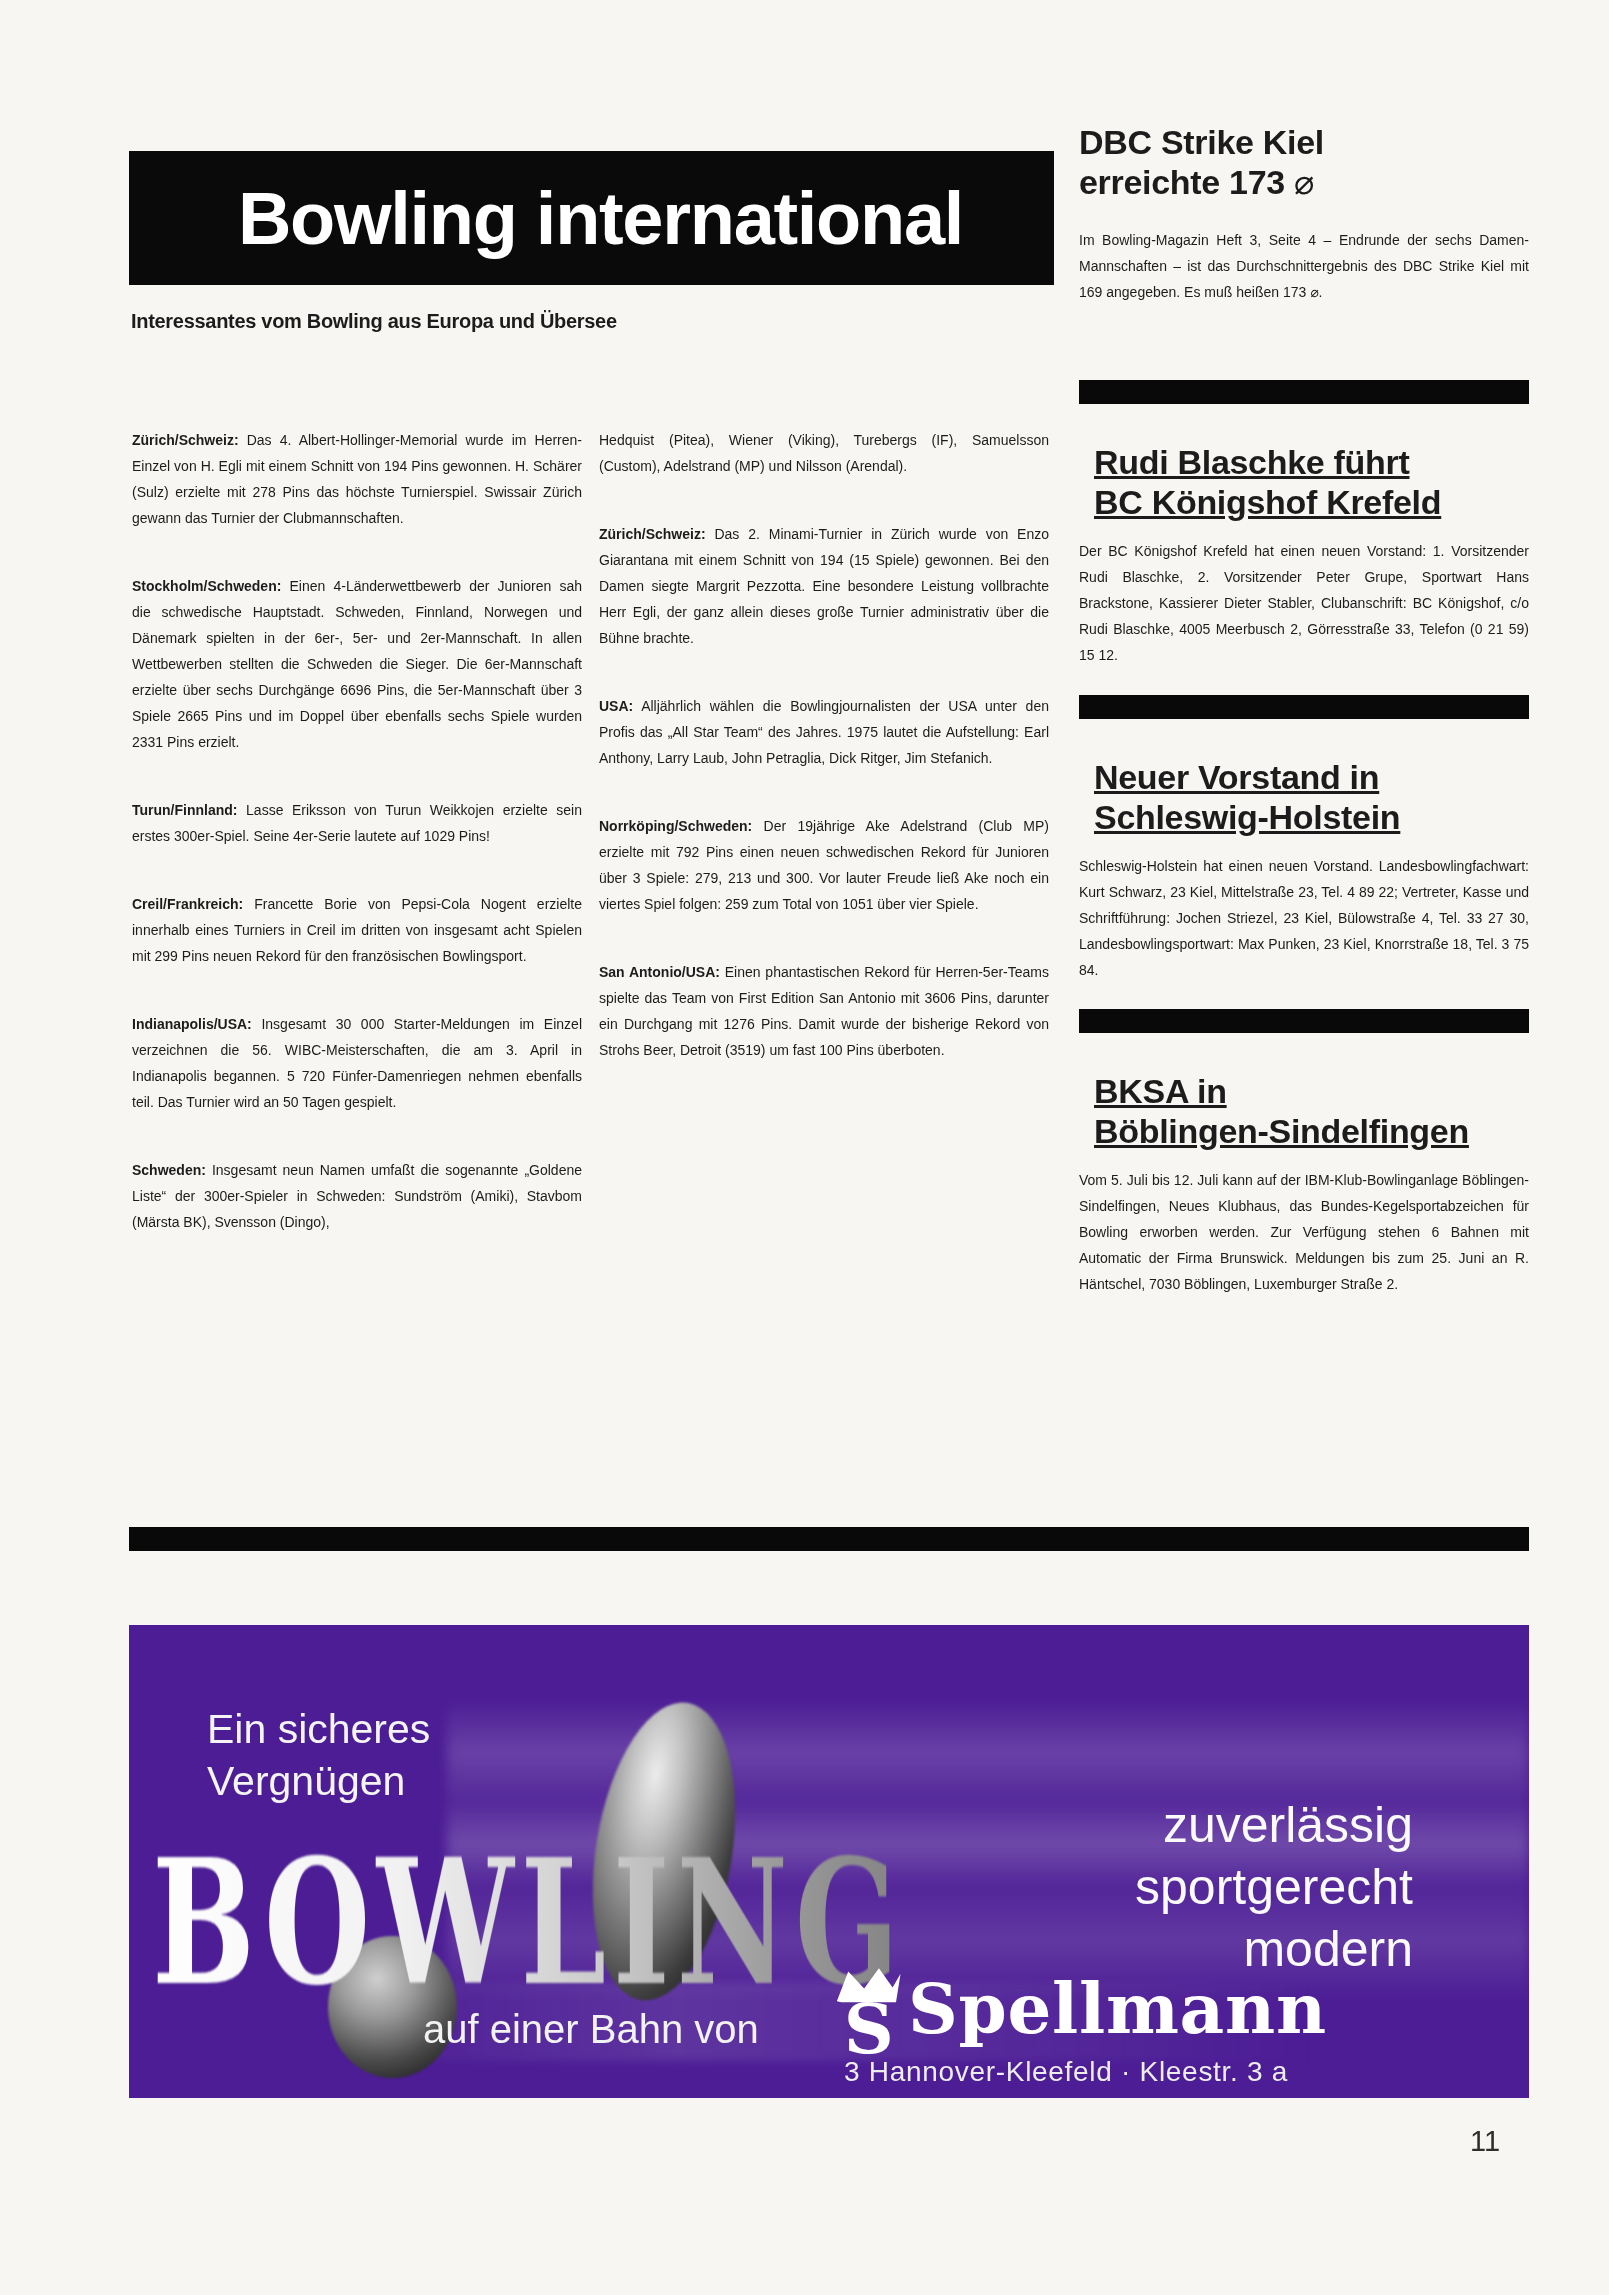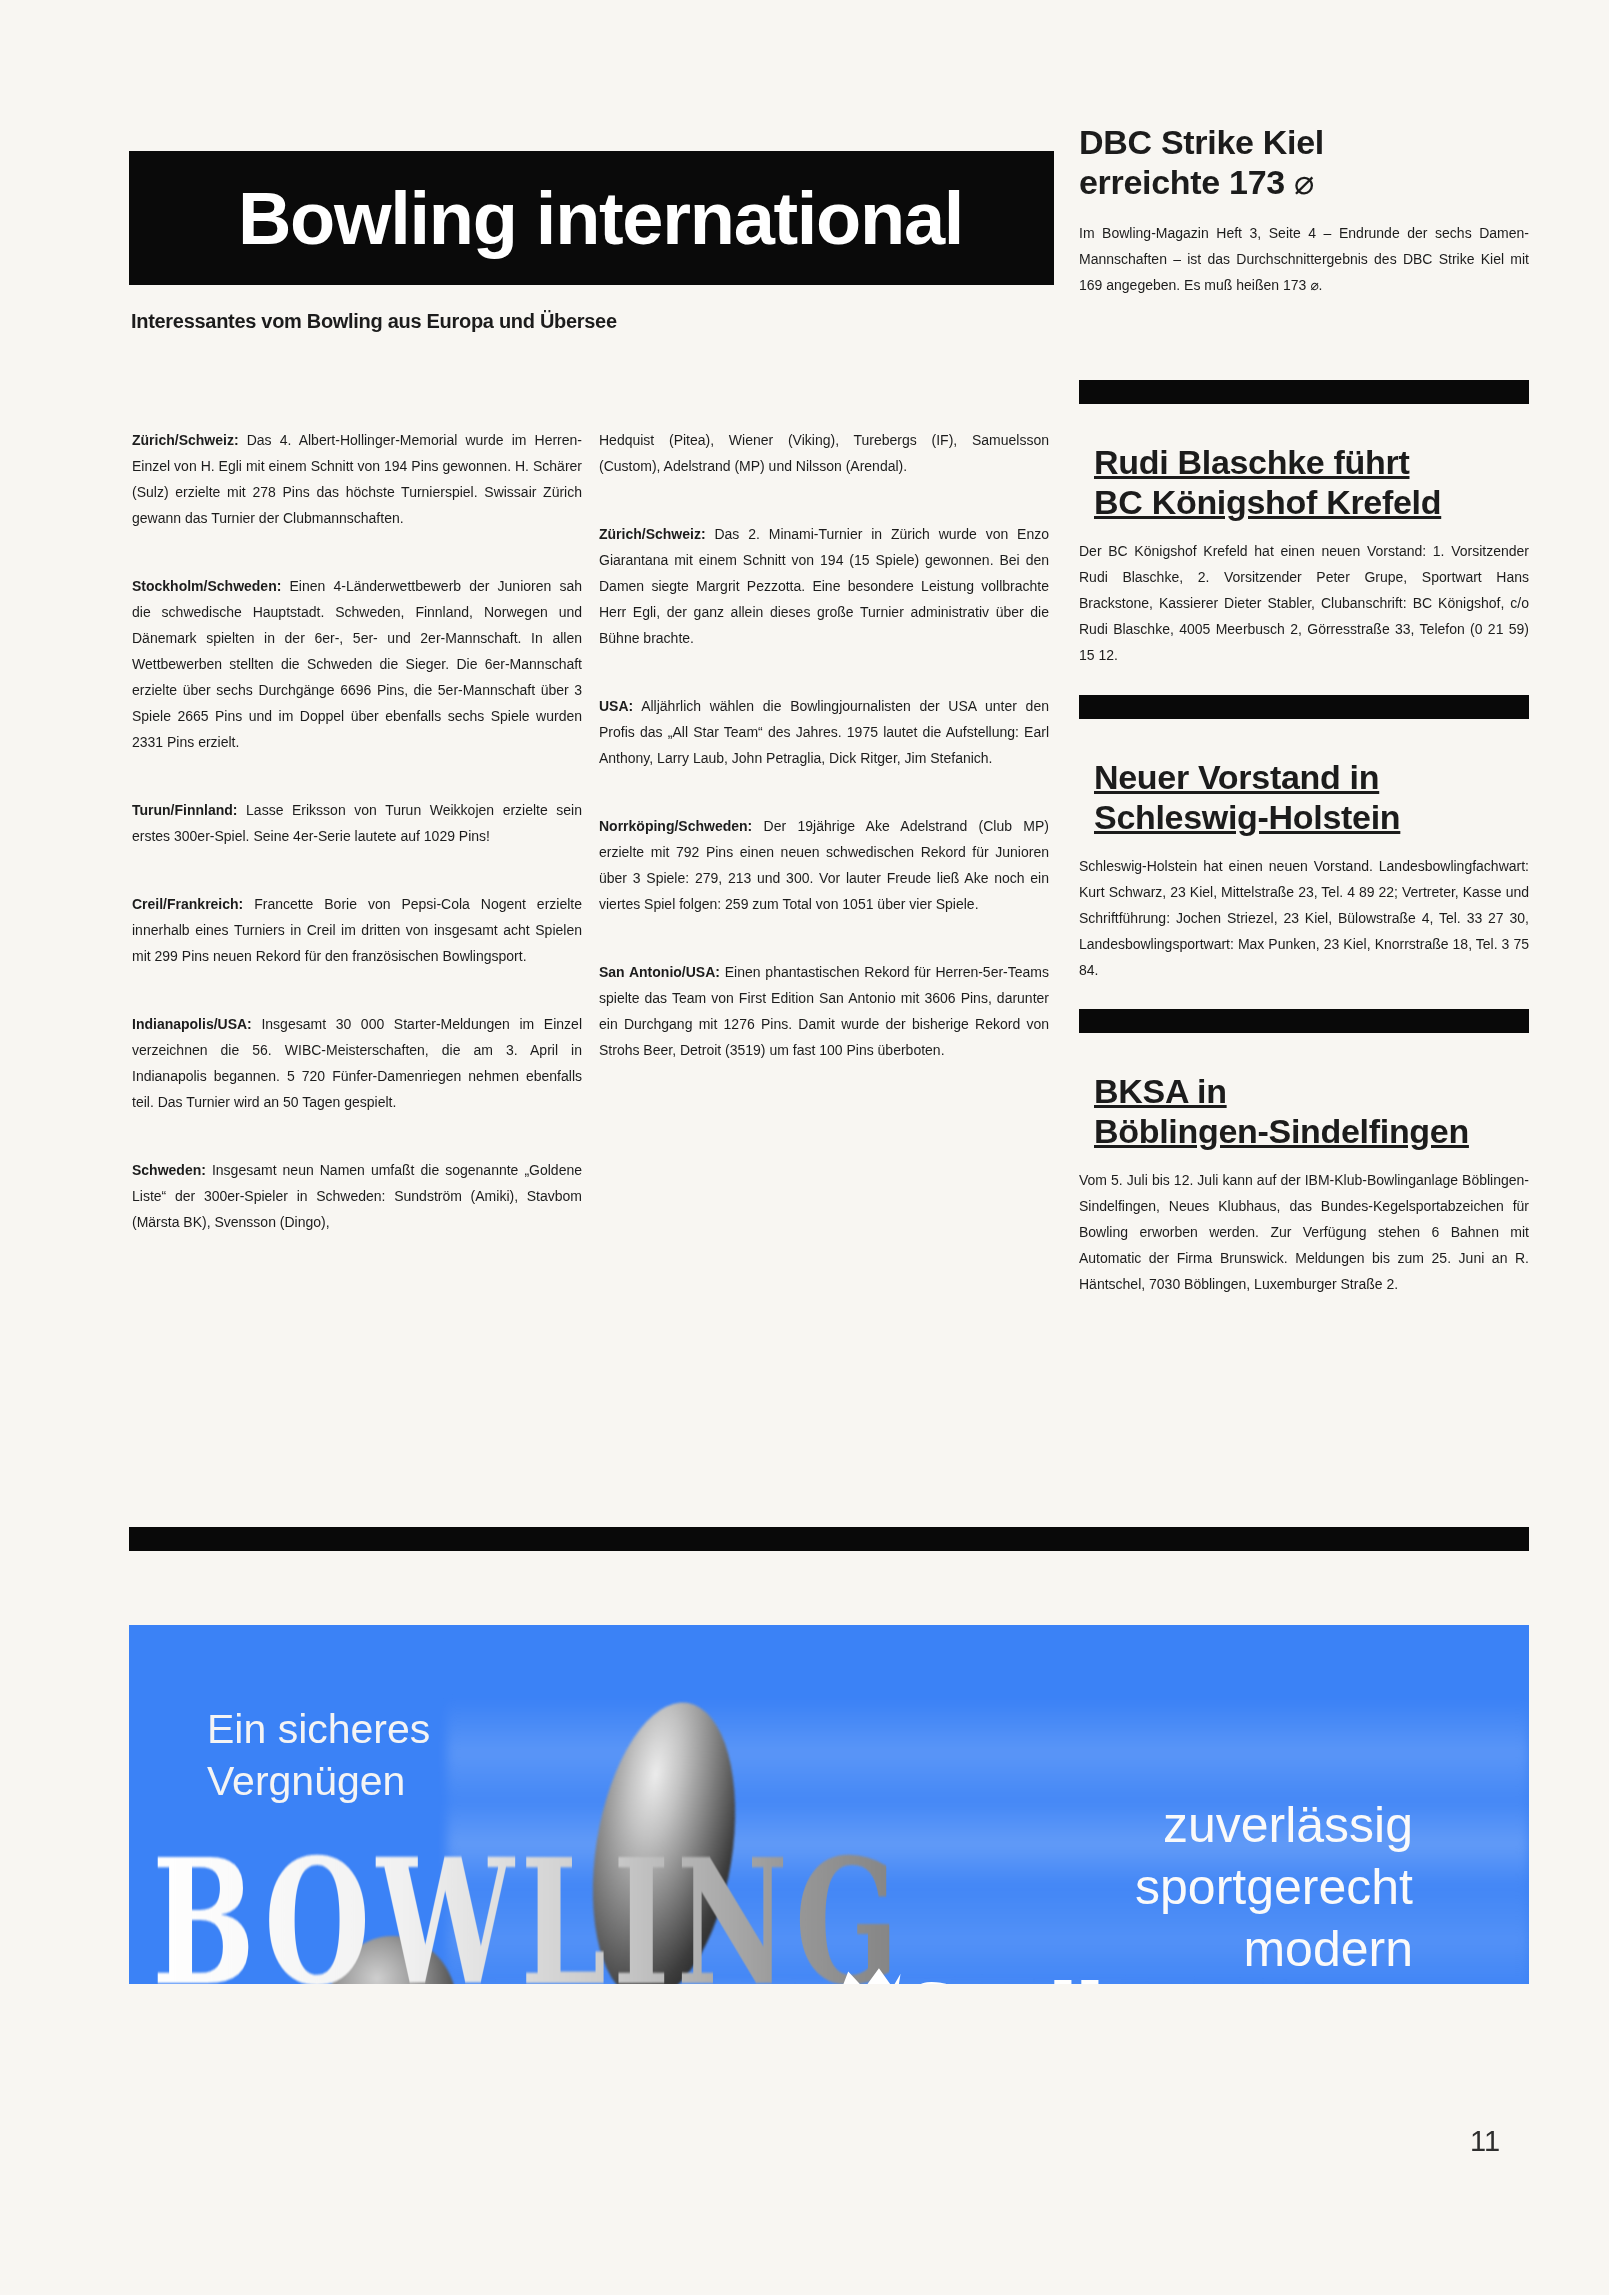--- a/index.html
+++ b/index.html
@@ -20,31 +20,31 @@
   .col1{left:132px;top:427px;}
   .col2{left:599px;top:427px;}
   .col3{left:1079px;top:380px;}
   .body-p{
     margin:0 0 42px 0;font-size:14px;line-height:26px;text-align:justify;
     hyphens:auto;-webkit-hyphens:auto;color:#1c1c1c;
   }
   .lead{font-weight:700;}
   .correction{position:absolute;left:1079px;top:122px;width:450px;}
   h2,h3{margin:0;font-size:34px;line-height:40px;font-weight:700;letter-spacing:-0.3px;}
-  .correction h2{margin-bottom:18px;}
+  .correction h2{margin-bottom:25px;}
   .correction .body-p{margin-bottom:0;}
   .avg{font-family:"DejaVu Sans",sans-serif;font-weight:400;}
   .col3 .divider{height:24px;background:#090909;margin:0 0 38px 0;}
   .col3 h3{margin:0 0 16px 15px;text-decoration:underline;}
   .col3 .body-p{margin:0 0 26.5px 0;}
   .rule{position:absolute;left:129px;top:1527px;width:1400px;height:24px;background:#090909;}
   
   .ad{
-    position:absolute;left:129px;top:1625px;width:1400px;height:359px;
-    background:#3b82f6;overflow:hidden;color:#f5f5f5;
+    position:absolute;left:129px;top:1625px;width:1400px;height:473px;
+    background:#4c1d95;overflow:hidden;color:#f5f5f5;
   }
   .ad .streak1{
     position:absolute;left:318px;top:73px;width:1082px;height:304px;
     background:linear-gradient(180deg,rgba(255,255,255,0) 0%,rgba(255,255,255,0.16) 18%,rgba(255,255,255,0.05) 34%,rgba(255,255,255,0.20) 48%,rgba(255,255,255,0.04) 62%,rgba(255,255,255,0.12) 80%,rgba(255,255,255,0) 100%);
     filter:blur(5.3px);
   }
   .ad .streak2{
     position:absolute;left:199px;top:357px;width:993px;height:79px;
     background:linear-gradient(90deg,rgba(255,255,255,0) 0%,rgba(255,255,255,0.10) 35%,rgba(255,255,255,0.05) 70%,rgba(255,255,255,0) 100%);
     filter:blur(4px);

